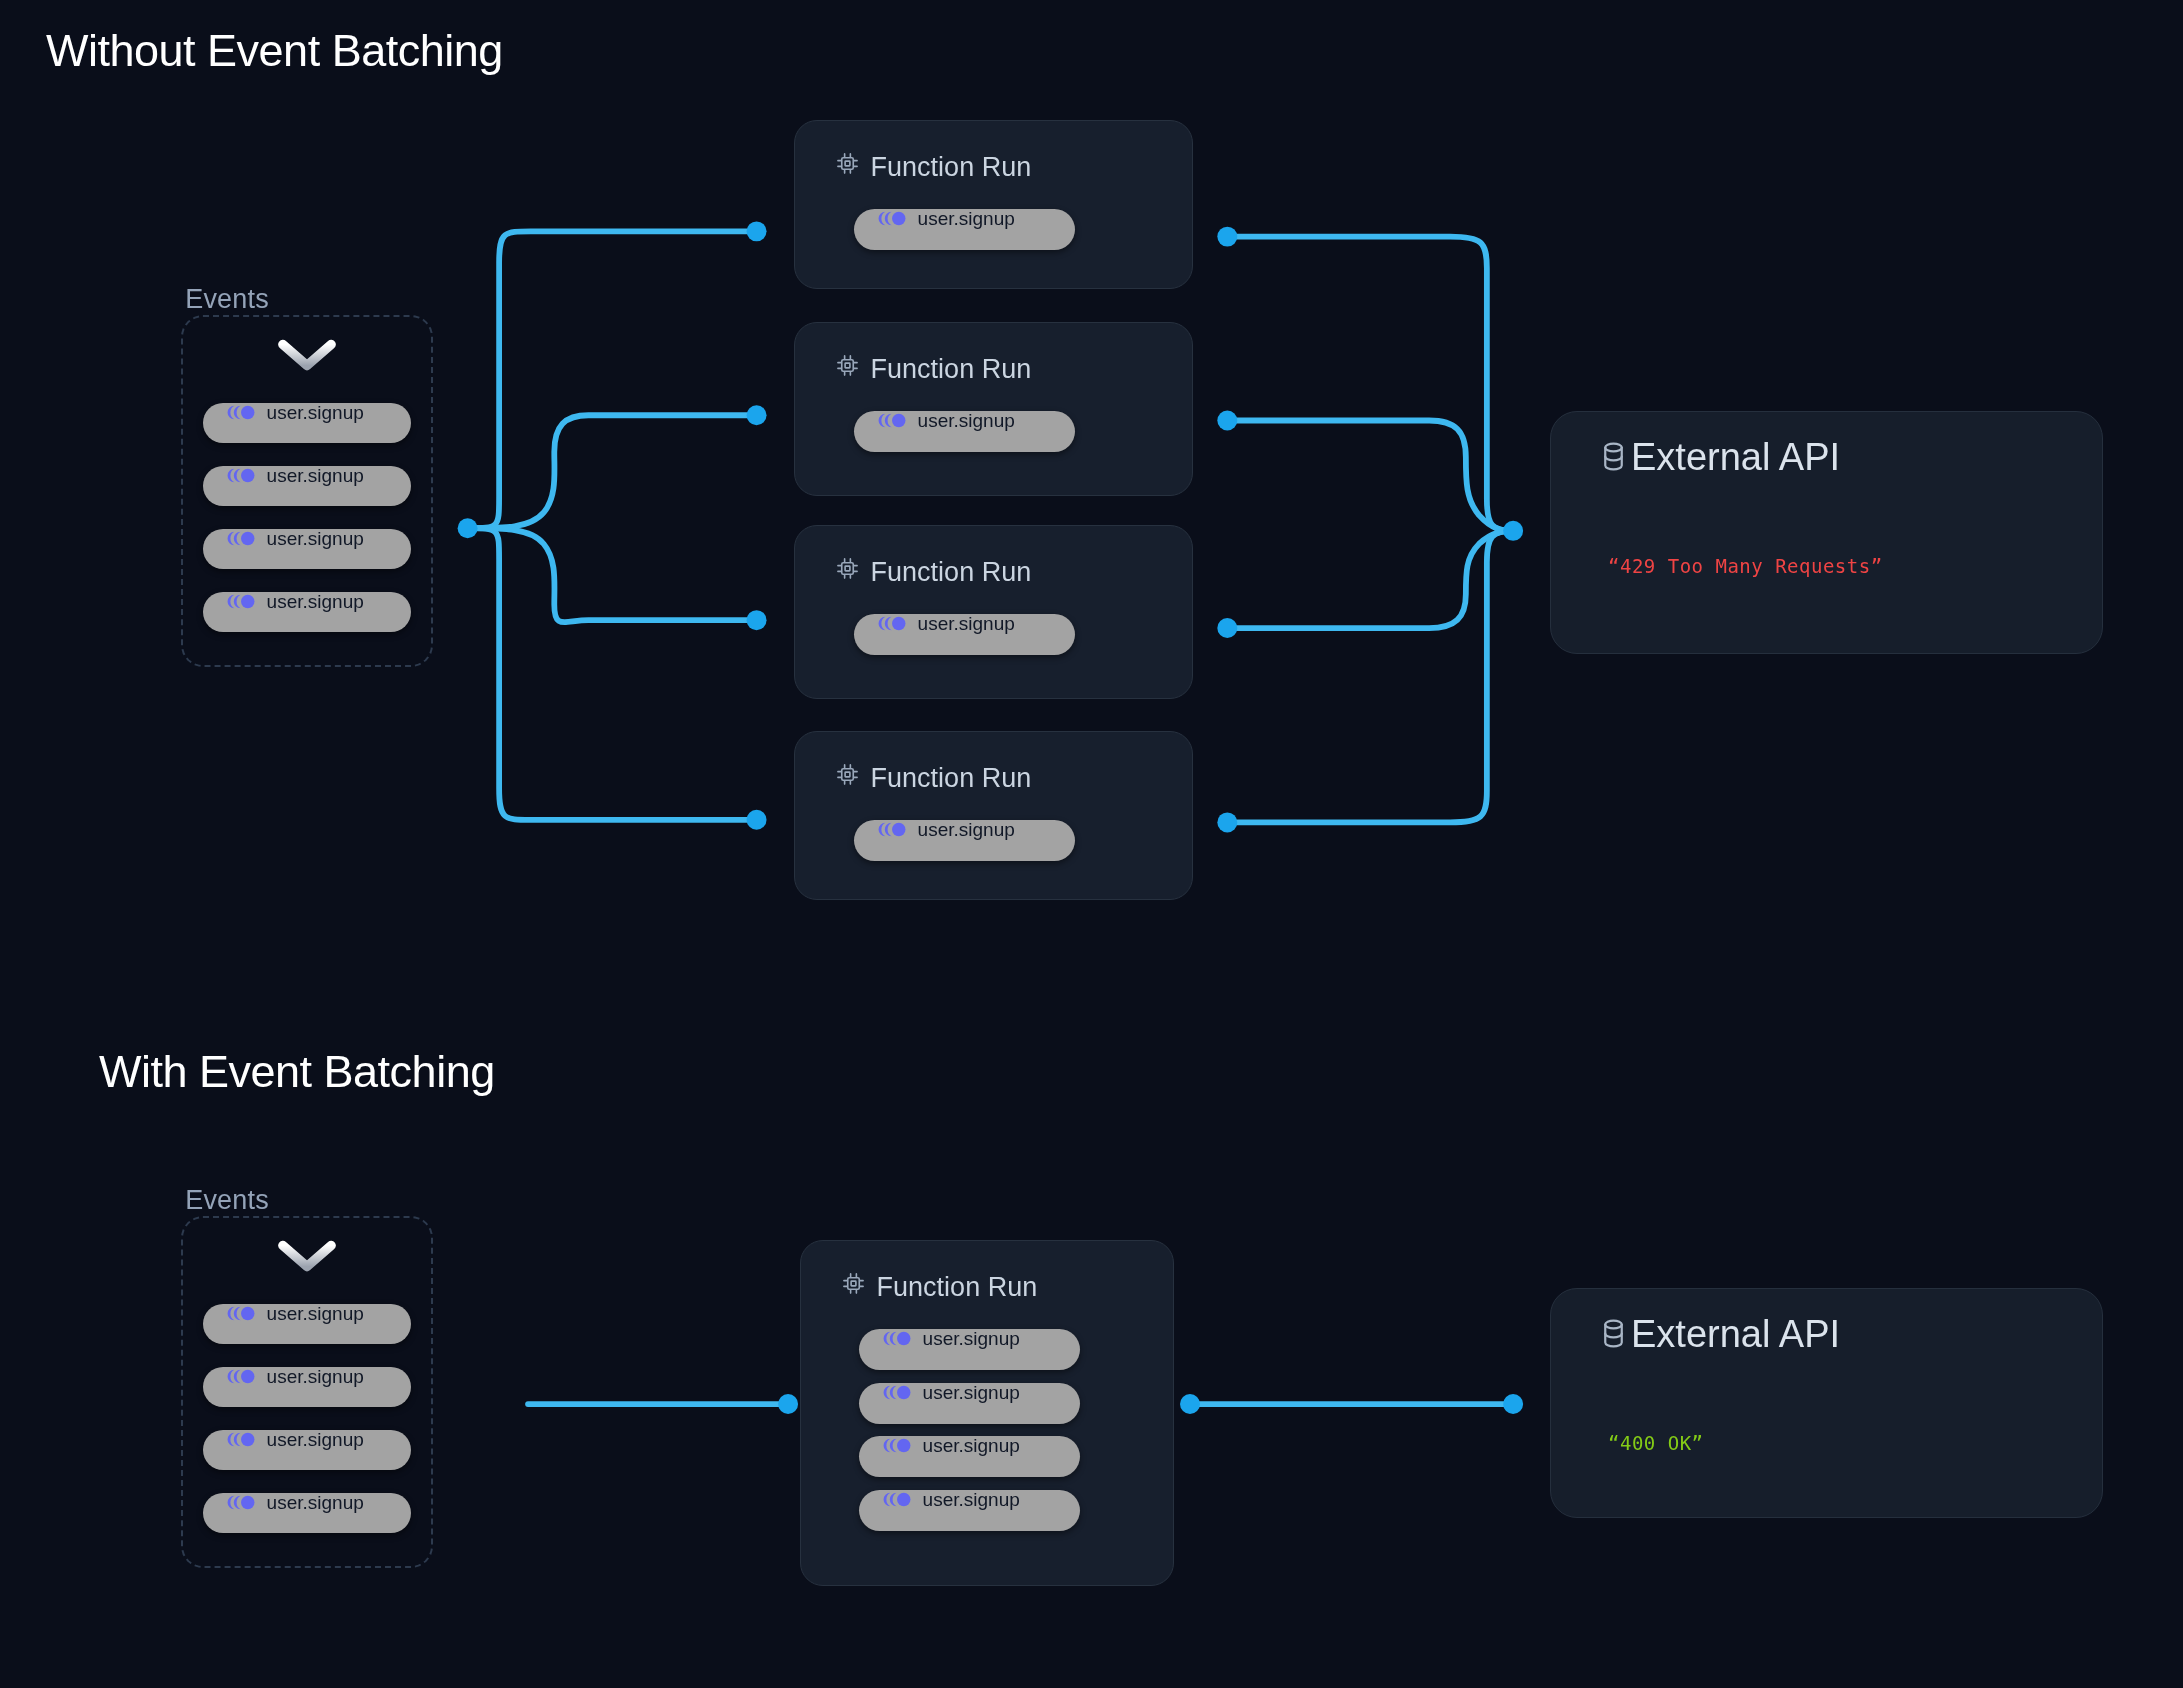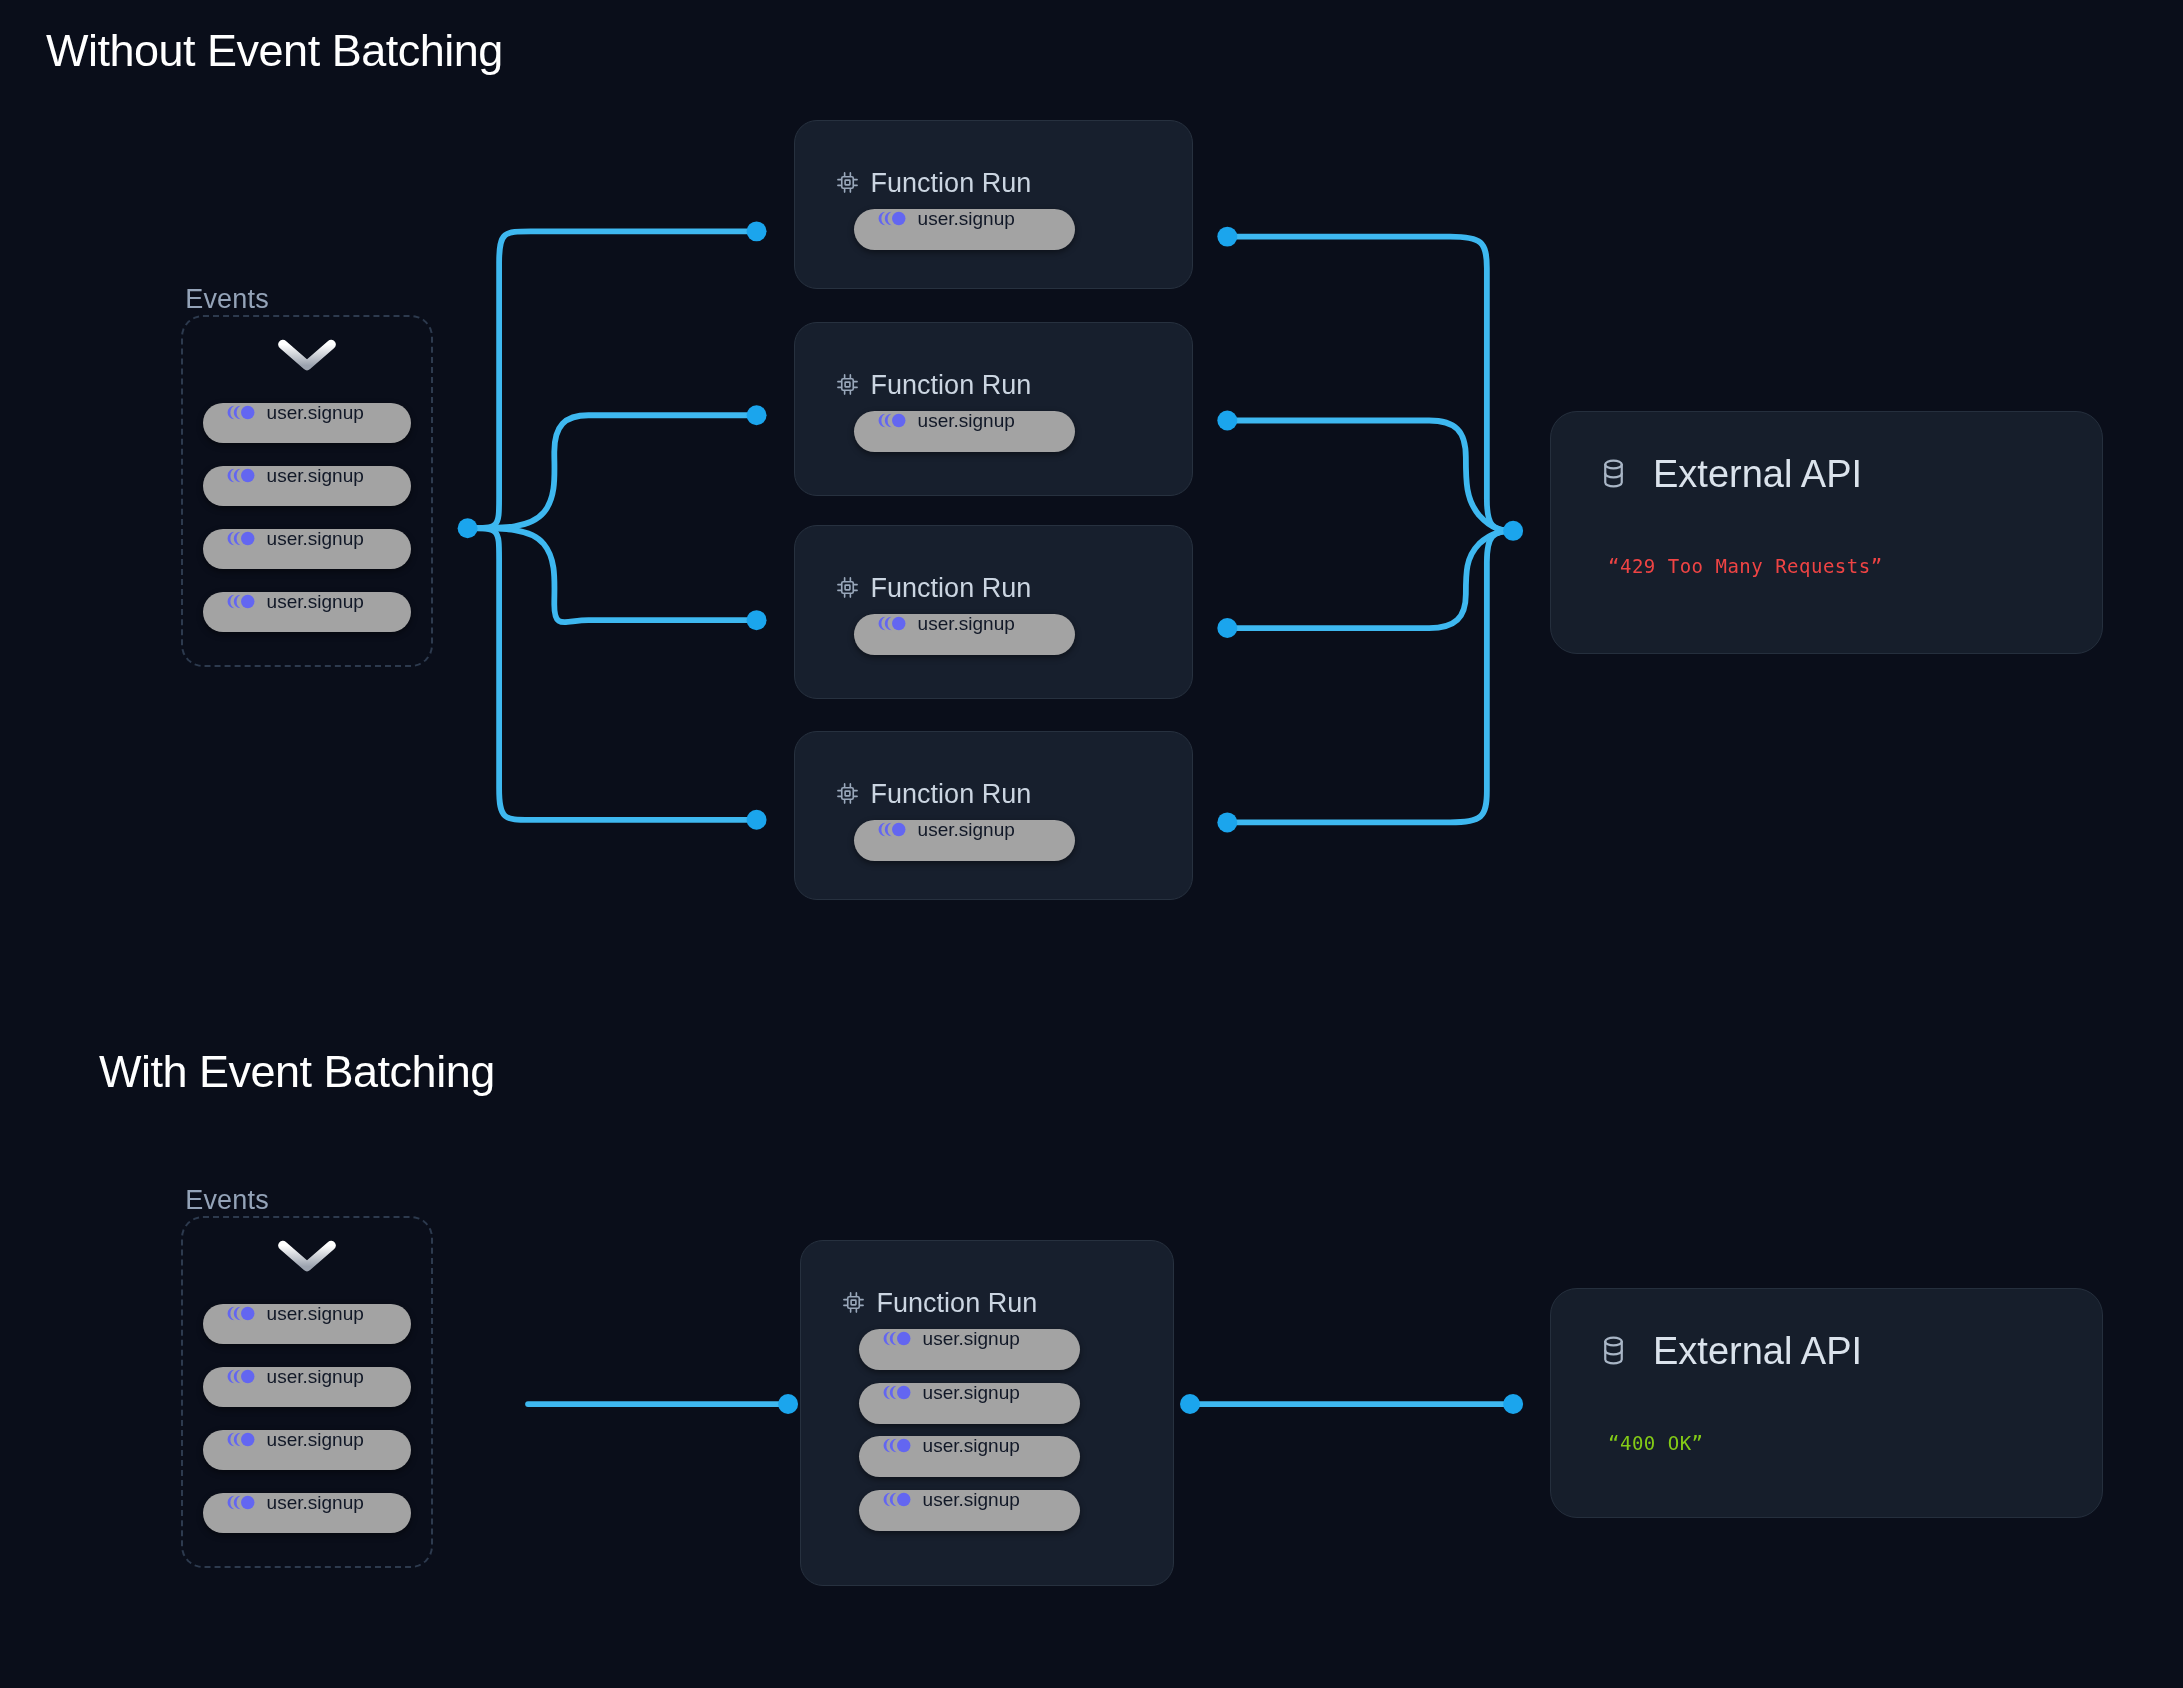--- a/index.html
+++ b/index.html
@@ -82,23 +82,22 @@
   
   .fn-card {
     position: absolute;
     background: #171f2d;
     border: 1.6px solid #27313f;
     border-radius: 23px;
   }
   .fn-header {
     position: absolute;
     display: flex;
-    align-items: center;
     gap: 11.6px;
-    left: 41px; top: 30.5px; margin-top: 16px;
+    left: 41px; top: 30.5px;
   }
   .fn-title {
     color: #cbd5e1;
     font-size: 27px;
     font-weight: 400;
     white-space: nowrap;
   }
   .fn-card .pill {
     width: 221px; height: 41px;
     padding-left: 23px;
@@ -113,22 +112,22 @@
 
   
   .api-card {
     position: absolute;
     background: #161e2b;
     border: 1.6px solid #252f3d;
     border-radius: 27px;
   }
   .api-header {
     position: absolute;
-    left: 46px; top: 41px;
-    display: flex; align-items: center; gap: 23px;
+    left: 46px; top: 24px;
+    display: flex; align-items: center; gap: 1px;
   }
   .api-title {
     color: #dbe3ec;
     font-size: 38px;
     font-weight: 400;
     white-space: nowrap;
   }
   .api-status {
     position: absolute;
     left: 57px;

